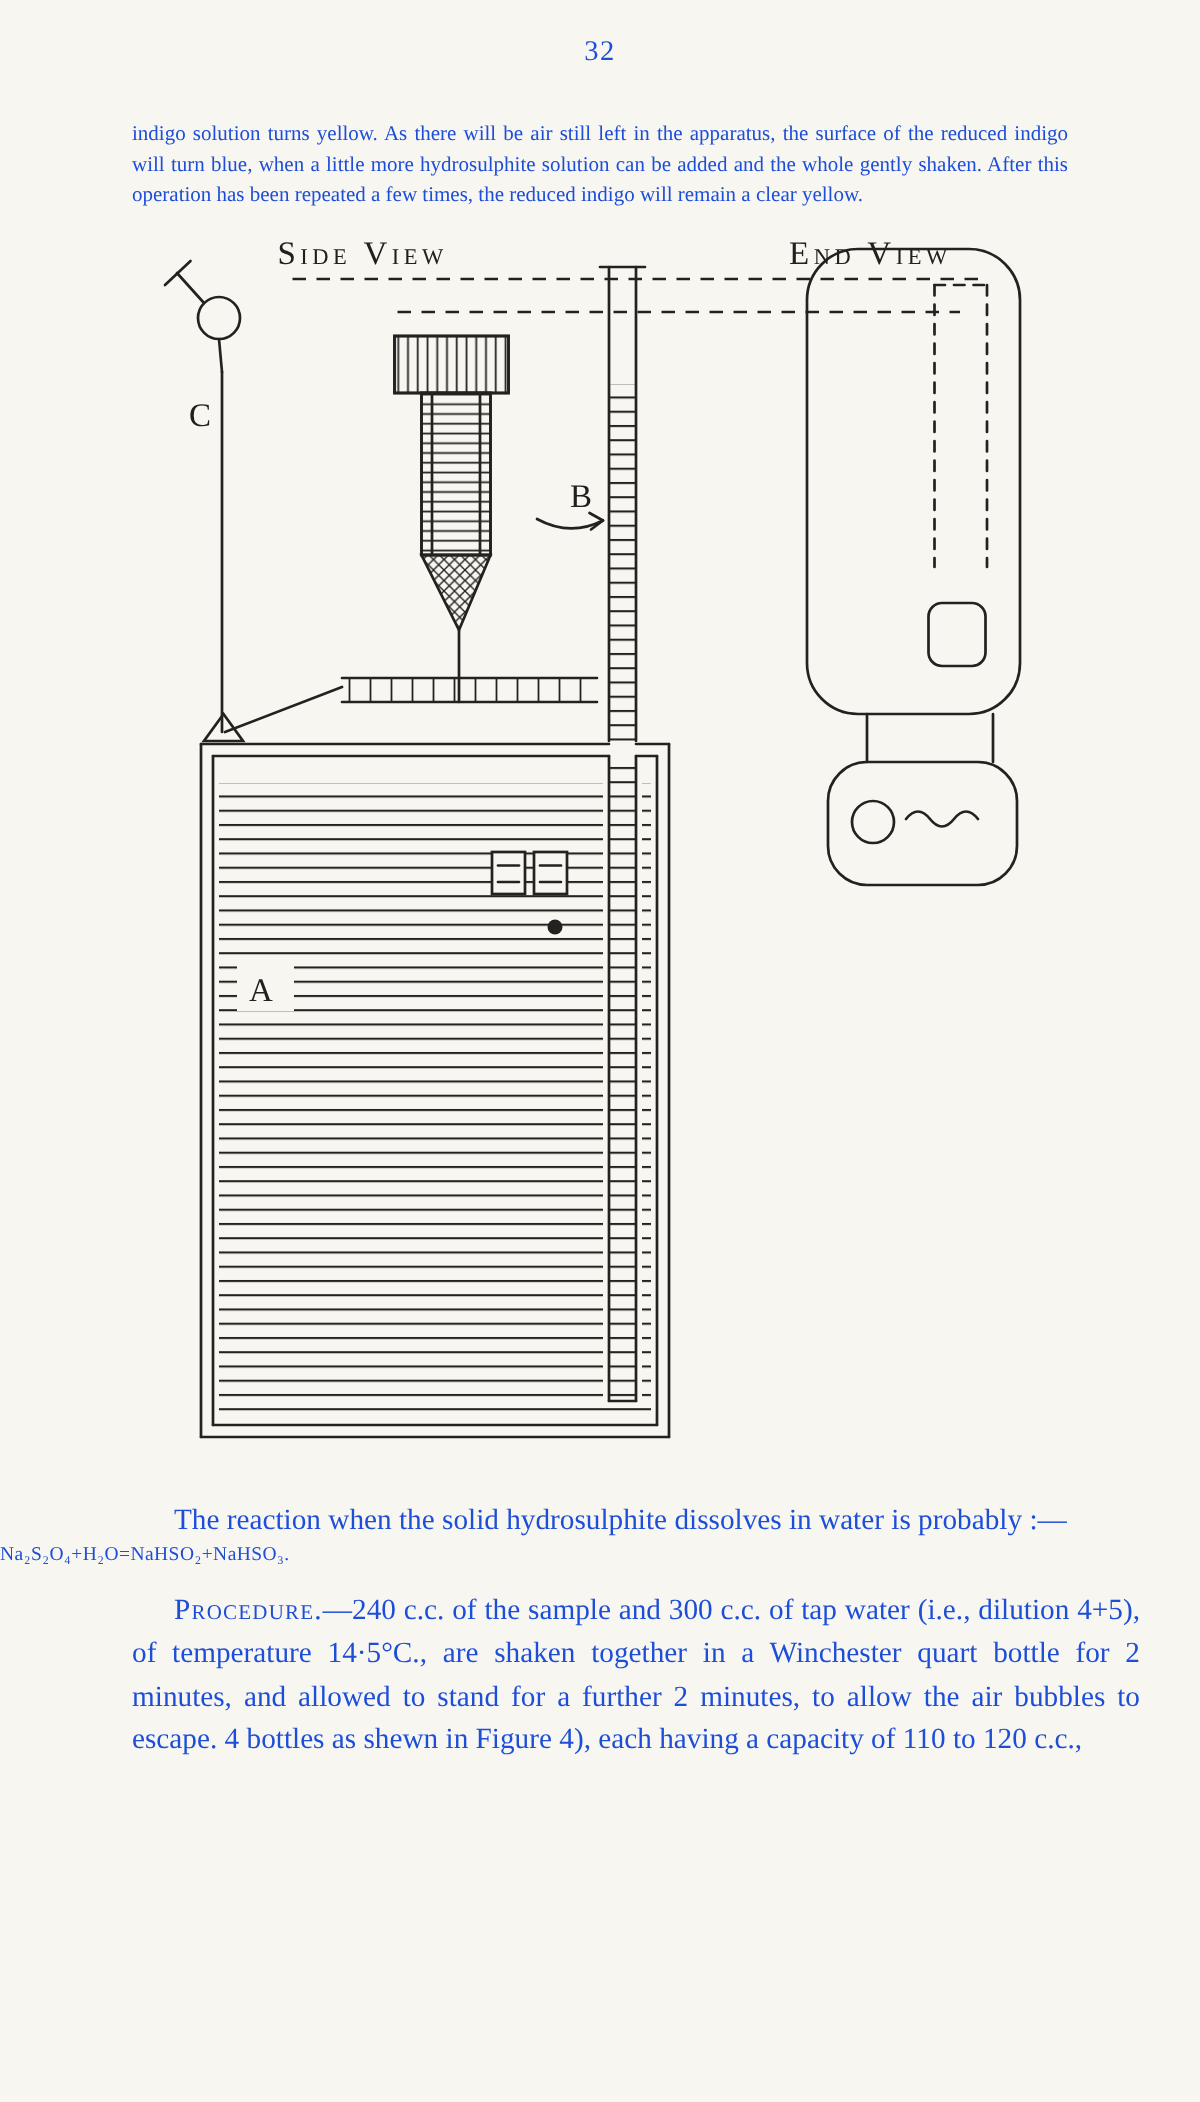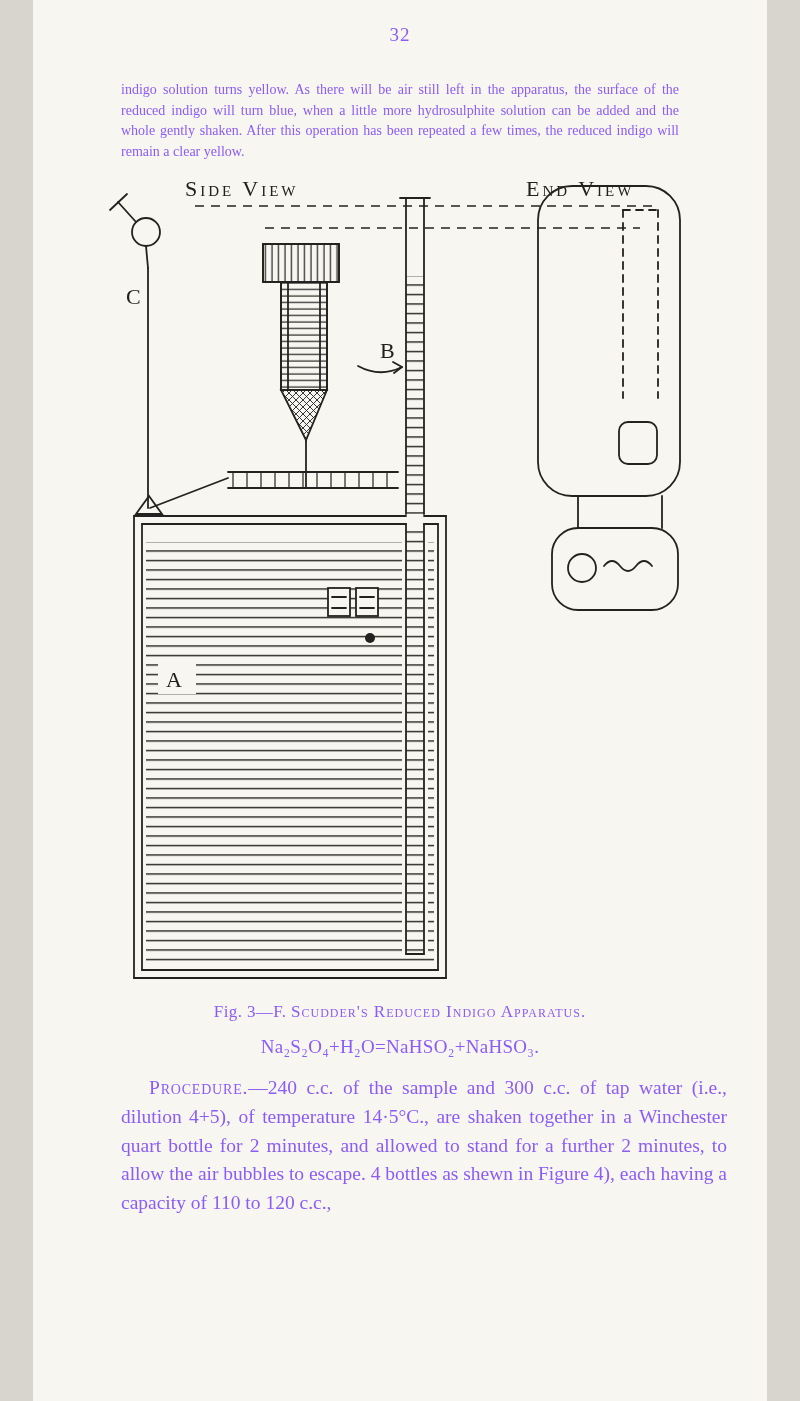--- a/index.html
+++ b/index.html
@@ -1,22 +1,22 @@
 <!DOCTYPE html>
 <html><head>
 <meta charset="utf-8">
 <style>
   html,body{margin:0;padding:0;background:#d8d5ce;}
   .page{
     position:relative;
-    width:734px;height:1401px;
+    width:800px;height:1401px;
     margin:0 auto;
     background:#f8f6f1;
     font-family:"Liberation Serif", serif;
-    color:#8b5cf6;
+    color:#1d4ed8;
     overflow:hidden;
   }
   .pageno{
     padding-top:24px;
     text-align:center;
     font-size:19px;
     letter-spacing:1px;
   }
   .body-text{
     margin:34px 88px 0 88px;
@@ -49,23 +49,21 @@
   }
   .caption .sc{font-variant:small-caps;letter-spacing:1px;}
   .reaction{
     margin:24px 88px 0 88px;
     font-size:19.5px;
     line-height:1.47;
     text-indent:28px;
     text-align:justify;
   }
   .formula{
-    margin-top:14px;
-    text-align:center;
-    font-size:19px;
+    font-size:13px;
     letter-spacing:0.3px;
   }
   .procedure{
     margin:16px 40px 0 88px;
     font-size:19.5px;
     line-height:1.47;
     text-indent:28px;
     text-align:justify;
   }
   .procedure .sc{font-variant:small-caps;letter-spacing:0.8px;}
@@ -204,24 +202,22 @@
         </g>
       </g>
 
       <text class="fig-letter" x="26" y="128">C</text>
       <text class="fig-letter" x="280" y="182">B</text>
       <rect x="58" y="484" width="38" height="34" fill="#f8f6f1"></rect>
       <text class="fig-letter" x="66" y="511">A</text>
     </svg>
   </div>
 
-  <div class="caption">
-    <span>Fig. 3—F. </span><span class="sc">Scudder's Reduced Indigo Apparatus.</span>
-  </div>
-
+
+  <div class="reaction">The reaction when the solid hydrosulphite dissolves in water is probably :—</div>
 
   <div class="formula">Na₂S₂O₄+H₂O=NaHSO₂+NaHSO₃.</div>
 
   <div class="procedure">
     <span class="sc">Procedure.</span><span>—240 c.c. of the sample and 300 c.c. of tap water (i.e., dilution 4+5), of temperature 14·5°C., are shaken together in a Winchester quart bottle for 2 minutes, and allowed to stand for a further 2 minutes, to allow the air bubbles to escape. 4 bottles as shewn in Figure 4), each having a capacity of 110 to 120 c.c.,</span>
   </div>
 
 </div>
 
 </body></html>

